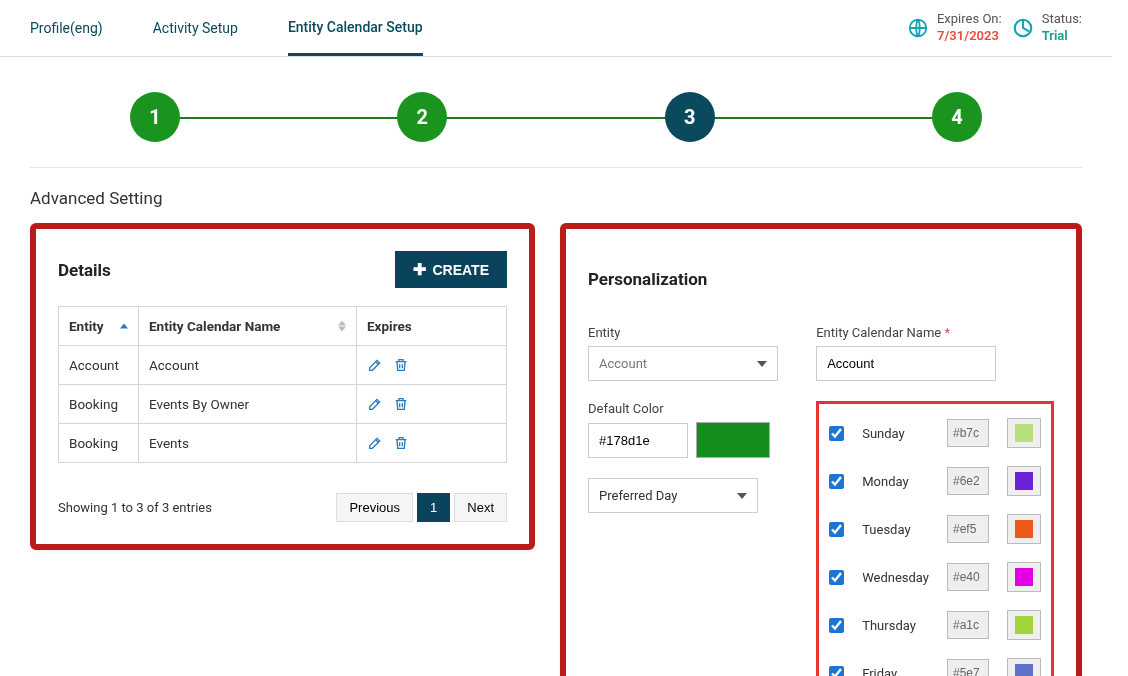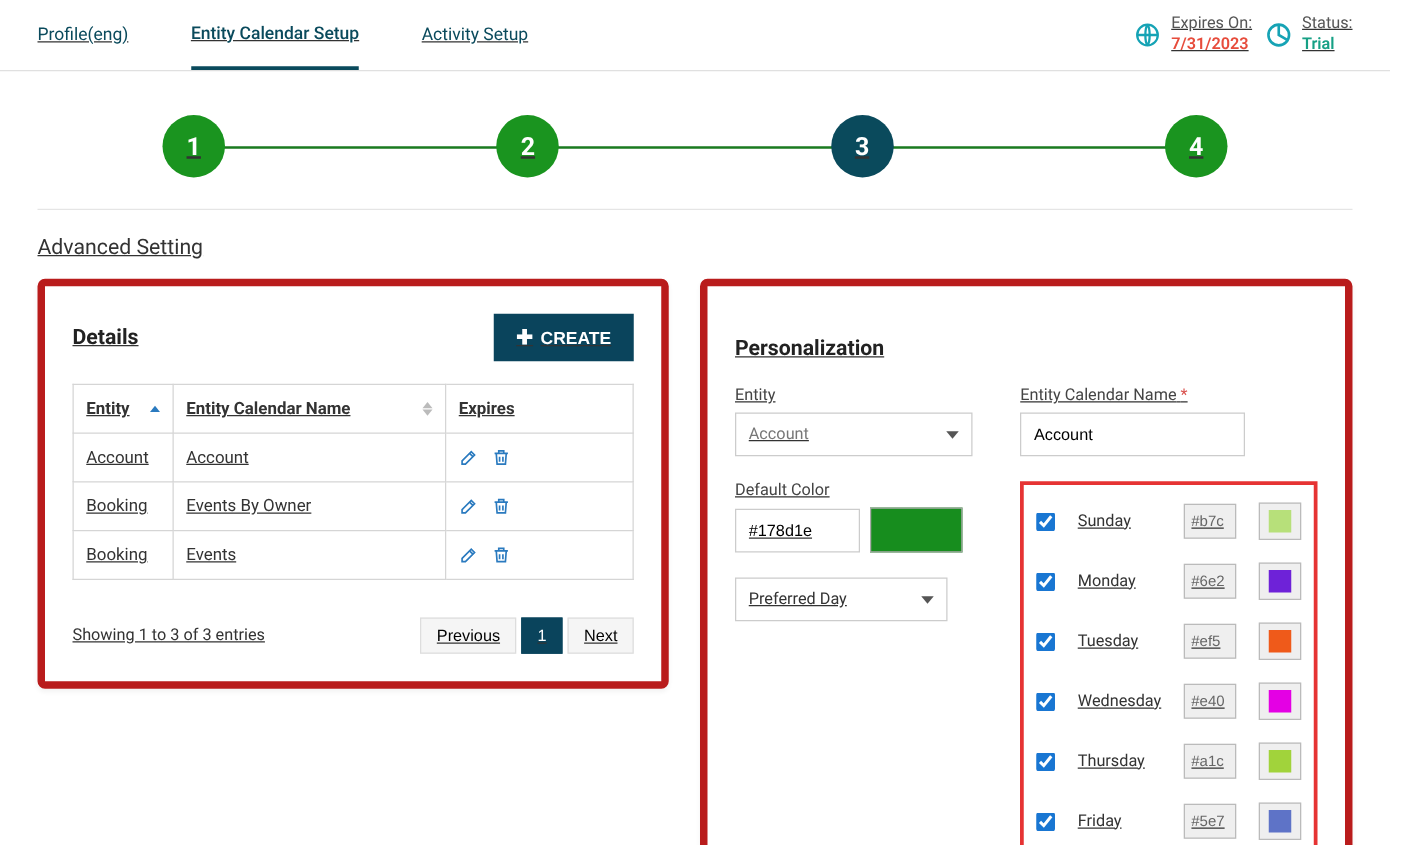--- a/index.html
+++ b/index.html
@@ -1,19 +1,19 @@
 <!DOCTYPE html>
 <html><head>
 <meta charset="utf-8">
 <style>
 * { box-sizing: border-box; margin: 0; padding: 0; }
 body { font-family: -apple-system, BlinkMacSystemFont, "Segoe UI", Roboto, sans-serif; font-size: 14px; color: #333; background: #fff; overflow-x: hidden; }
 
 
-.page-wrap { width: 1112px; height: 676px; overflow-y: scroll; position: relative; text-decoration: underline; }
+.page-wrap { width: 1112px; height: 676px; overflow-y: scroll; position: relative; }
 .page-wrap::-webkit-scrollbar { width: 16px; }
 .page-wrap::-webkit-scrollbar-track { background: #f0f0f0; }
 .page-wrap::-webkit-scrollbar-thumb { background: #c0c0c0; border-radius: 2px; }
 
 
 .topbar { display: flex; align-items: center; height: 57px; border-bottom: 1px solid #e0e0e0; padding: 0 30px; }
 .tab { color: #0a4a5c; font-size: 14px; padding: 18px 0; margin-right: 50px; cursor: pointer; }
 .tab.active { border-bottom: 3px solid #0a4a5c; font-weight: 500; }
 .topright { margin-left: auto; display: flex; gap: 10px; }
 .tr-item { display: flex; align-items: center; gap: 8px; }
@@ -57,21 +57,21 @@
 .action-icons { display: flex; gap: 10px; }
 .icon-btn { color: #2a7abf; cursor: pointer; width:16px; height:16px; display:inline-block; }
 .icon-btn svg { width:16px; height:16px; }
 
 .table-footer { display: flex; justify-content: space-between; align-items: center; margin-top: 30px; font-size: 13px; }
 .pager { display: flex; gap: 4px; }
 .pg-btn { border: 1px solid #ddd; background: #f5f5f5; padding: 6px 12px; font-size: 13px; cursor: pointer; }
 .pg-btn.num { background: #0a445c; color: #fff; border-color:#0a445c; }
 
 
-.panel-title { font-size: 17px; font-weight: 700; color: #222; margin-bottom: 20px; }
+.panel-title { font-size: 17px; font-weight: 700; color: #222; margin-bottom: 36px; }
 .form-grid { display: grid; grid-template-columns: 1fr 1fr; gap: 20px 30px; align-items: start; }
 .form-field label { display: block; font-size: 13px; color: #444; margin-bottom: 6px; }
 .req { color: #d9534f; }
 .select-wrap { position: relative; }
 .select-wrap .sel { width: 190px; border: 1px solid #ccc; padding: 9px 10px; font-size: 13px; color: #777; background:#fff; display:flex; justify-content:space-between; align-items:center; cursor:pointer; }
 .sel .caret { width:0;height:0;border-left:5px solid transparent;border-right:5px solid transparent;border-top:6px solid #555; }
 .text-input { width: 180px; border:1px solid #ccc; padding:9px 10px; font-size:13px; }
 .color-row { display:flex; gap:8px; align-items:center; }
 .color-text { width:100px; border:1px solid #ccc; padding:9px 10px; font-size:13px; }
 .color-sw { width:74px; height:36px; border:1px solid #aaa; }
@@ -84,22 +84,22 @@
 .day-color-text { width:42px; border:1px solid #bbb; background:#efefef; padding:6px 5px; font-size:12px; color:#666; overflow:hidden; white-space:nowrap; }
 .day-swatch-wrap { width:34px; height:30px; border:1px solid #bbb; background:#efefef; display:flex; align-items:center; justify-content:center; }
 .day-swatch { width:18px; height:18px; }
 </style>
 </head>
 <body>
 <div class="page-wrap">
 
 <div class="topbar">
   <div class="tab">Profile(eng)</div>
+  <div class="tab">Activity Setup</div>
   <div class="tab active">Entity Calendar Setup</div>
-  <div class="tab">Activity Setup</div>
   <div class="topright">
     <div class="tr-item">
       <span class="circ-icon">
         <svg viewBox="0 0 24 24" fill="none" stroke="#16a3b5" stroke-width="2">
               <circle cx="12" cy="12" r="9"></circle>
               <path d="M3 12h18M12 3c2.5 3 2.5 15 0 18M12 3c-2.5 3-2.5 15 0 18"></path>
             </svg>
       </span>
       <div class="tr-labelval">
         <span class="tr-label">Expires On:</span>

